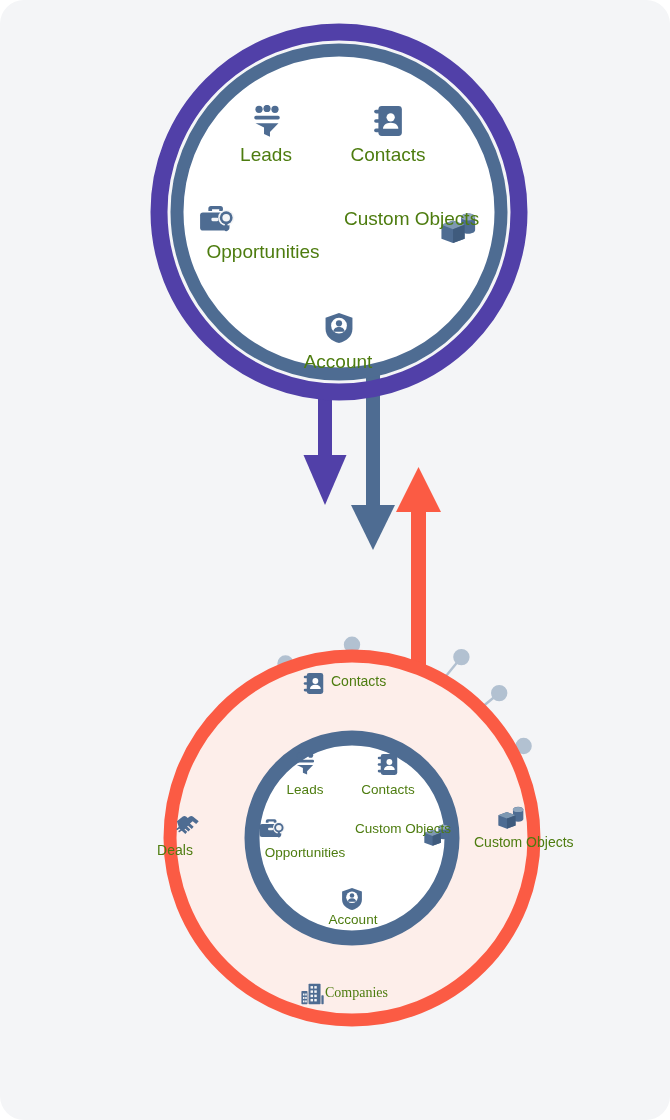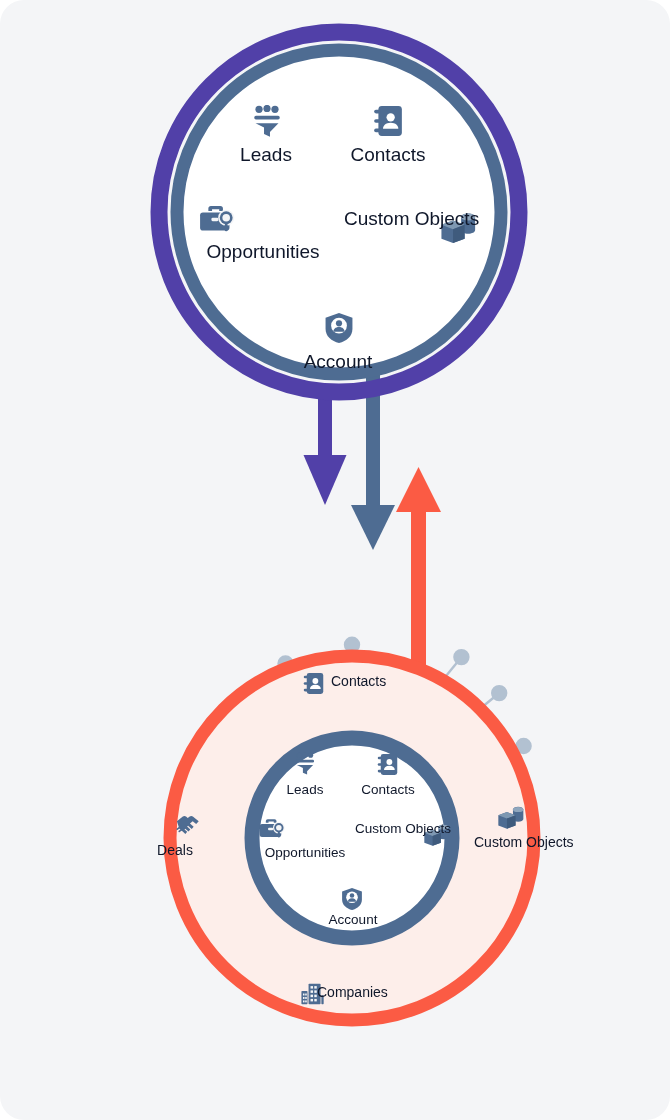--- a/index.html
+++ b/index.html
@@ -18,21 +18,21 @@
     width: 670px;
     height: 1120px;
     background: #f4f5f7;
     border-radius: 24px;
     overflow: hidden;
   }
   #diagram { position: absolute; left: 0; top: 0; }
 
   .lbl {
     position: absolute;
-    color: #0f172a;
+    color: #4d7c0f;
     white-space: nowrap;
     line-height: 1.12;
   }
   .lbl.c { transform: translate(-50%, 0); text-align: center; }
   .t-generic{ font-size: 19px; }
 
   
   .b-inner  { font-size: 13.5px; }
   
   .b-ring   { font-size: 14px; }
@@ -260,15 +260,15 @@
   <div class="lbl c b-inner" style="left:390px; top:821px; width:70px;">Custom Objects</div>
 
   <div class="lbl c b-inner" style="left:353px; top:912px;">Account</div>
 
   <div class="lbl b-ring" style="left:331px; top:674px;">Contacts</div>
 
   <div class="lbl c b-ring" style="left:175px; top:843px;">Deals</div>
 
   <div class="lbl c b-ring" style="left:510px; top:835px; width:72px;">Custom Objects</div>
 
-  <div class="lbl b-ring" style="left:317px; top:985px;">Companies</div>
+  <div class="lbl b-ring" style="left:325px; top:985px;font-family:Liberation Serif, serif;">Companies</div>
 
 </div>
 
 </body></html>

